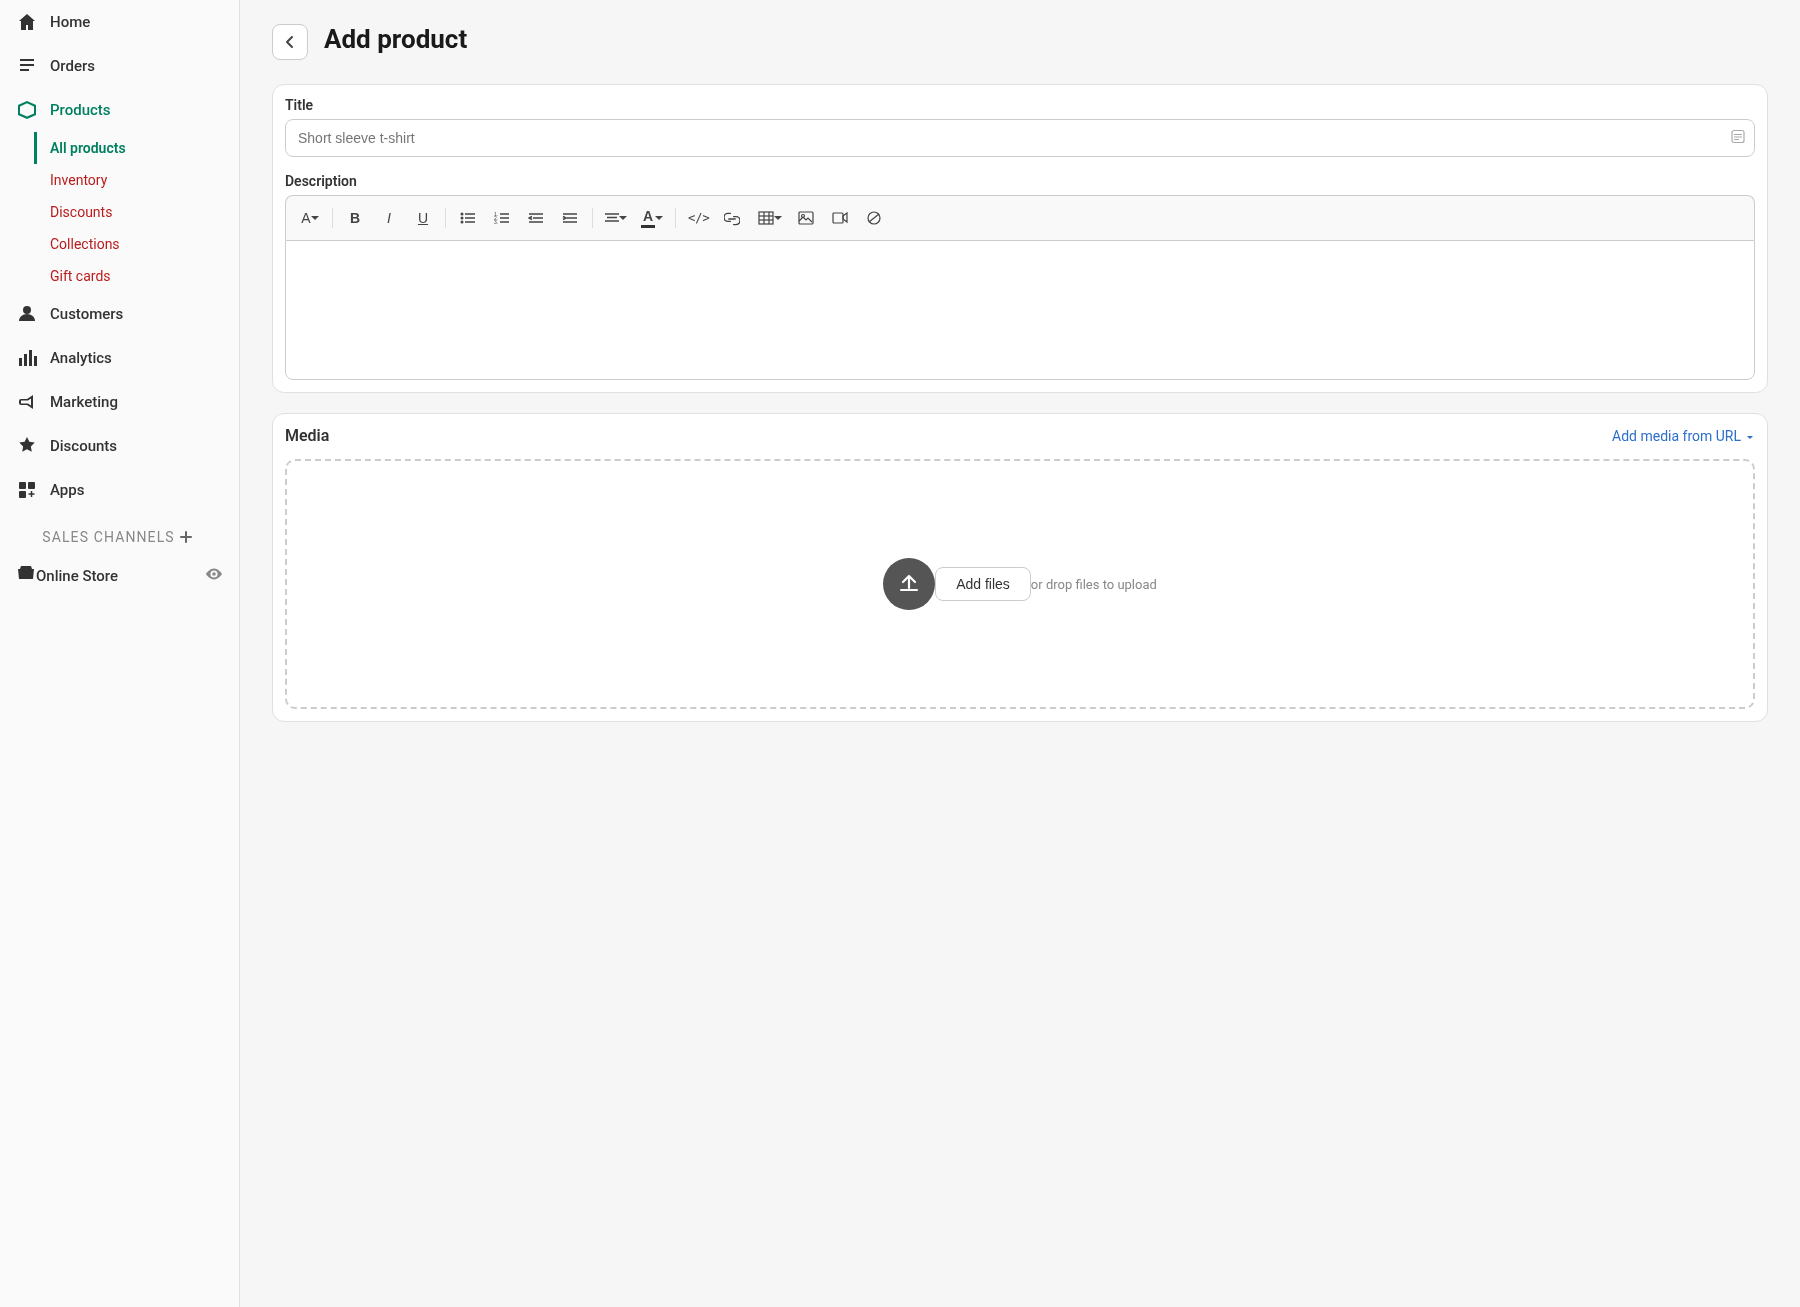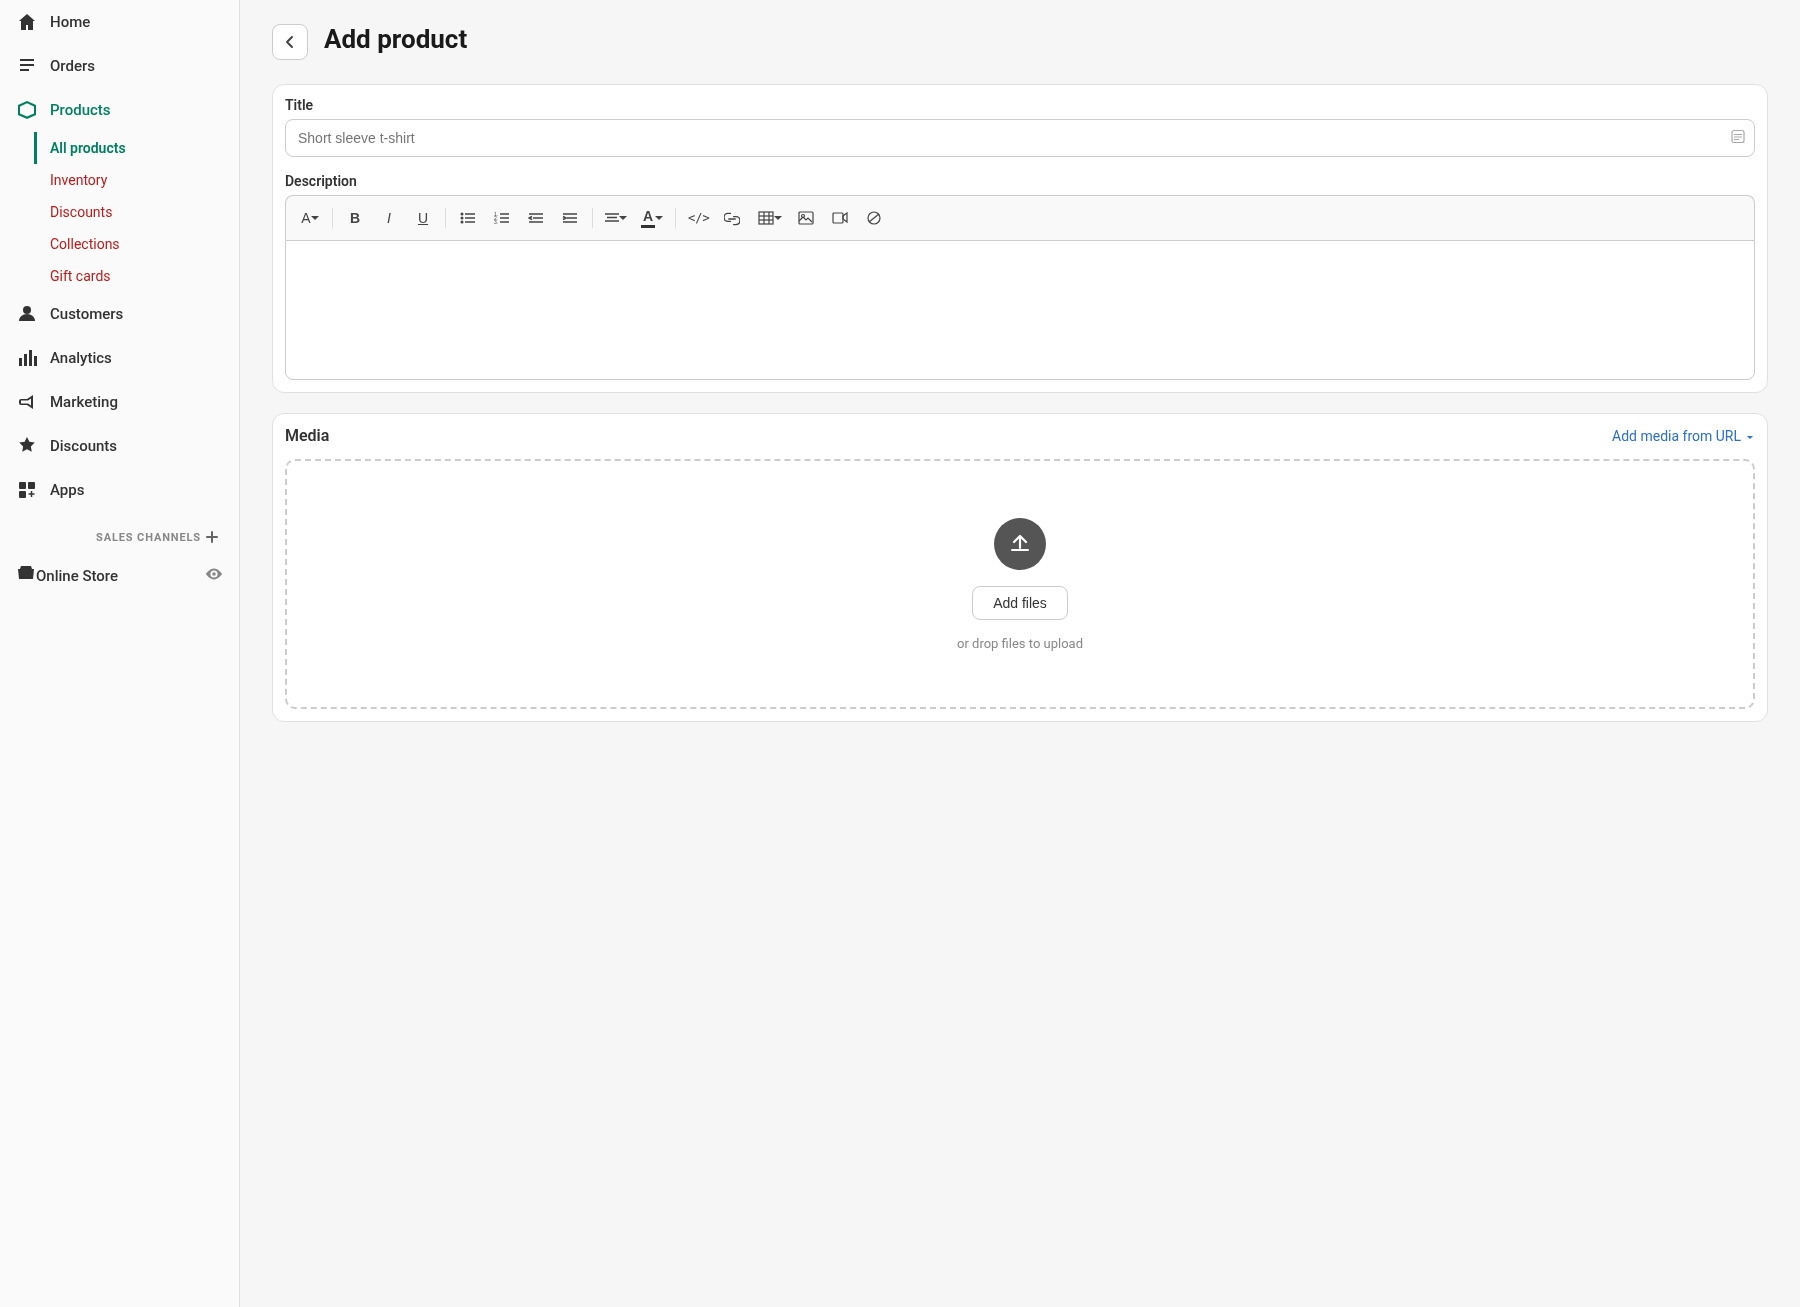--- a/index.html
+++ b/index.html
@@ -36,28 +36,28 @@
     .sidebar-sub-item {
       display: block;
       padding: 8px 16px 8px 0;
       font-size: 14px;
       color: #b91c1c;
       cursor: pointer;
     }
     .sidebar-sub-item.active { color: #008060; font-weight: 600; border-left: 3px solid #008060; padding-left: 13px; margin-left: -16px; }
 
     .sidebar-section-label {
-      font-size: 11px;
-      font-weight: 700;
+      font-size: 14px;
+      font-weight: 400;
       color: #888;
       padding: 14px 16px 6px;
       letter-spacing: 0.08em;
       display: flex;
       align-items: center;
-      justify-content: flex-end;
+      justify-content: center;
     }
     .sidebar-section-label .add-btn {
       width: 22px; height: 22px;
       border-radius: 4px;
       display: flex; align-items: center; justify-content: center;
       cursor: pointer;
       color: #666;
     }
 
     .online-store-row {
@@ -176,24 +176,23 @@
       font-size: 14px;
       cursor: pointer;
       display: flex; align-items: center; gap: 4px;
     }
 
     .upload-area {
       border: 2px dashed #ccc;
       border-radius: 10px;
       min-height: 250px;
       display: flex;
-      flex-direction: column;
+      flex-direction: row;
       align-items: center;
       justify-content: center;
-      gap: 16px;
       background: white;
       cursor: pointer;
     }
 
     .upload-icon-circle {
       width: 52px; height: 52px;
       background: #555;
       border-radius: 50%;
       display: flex; align-items: center; justify-content: center;
       color: white;

